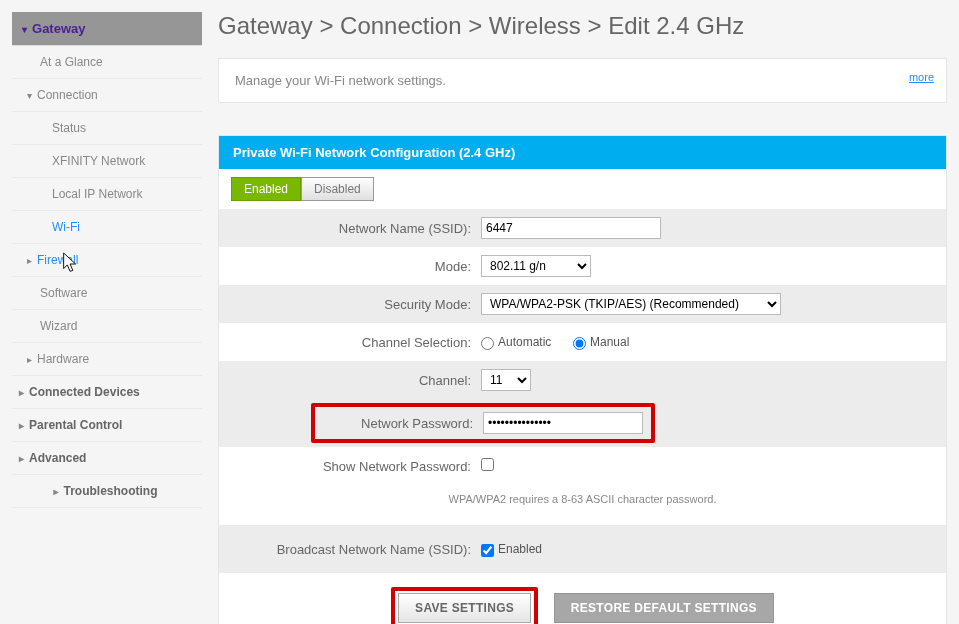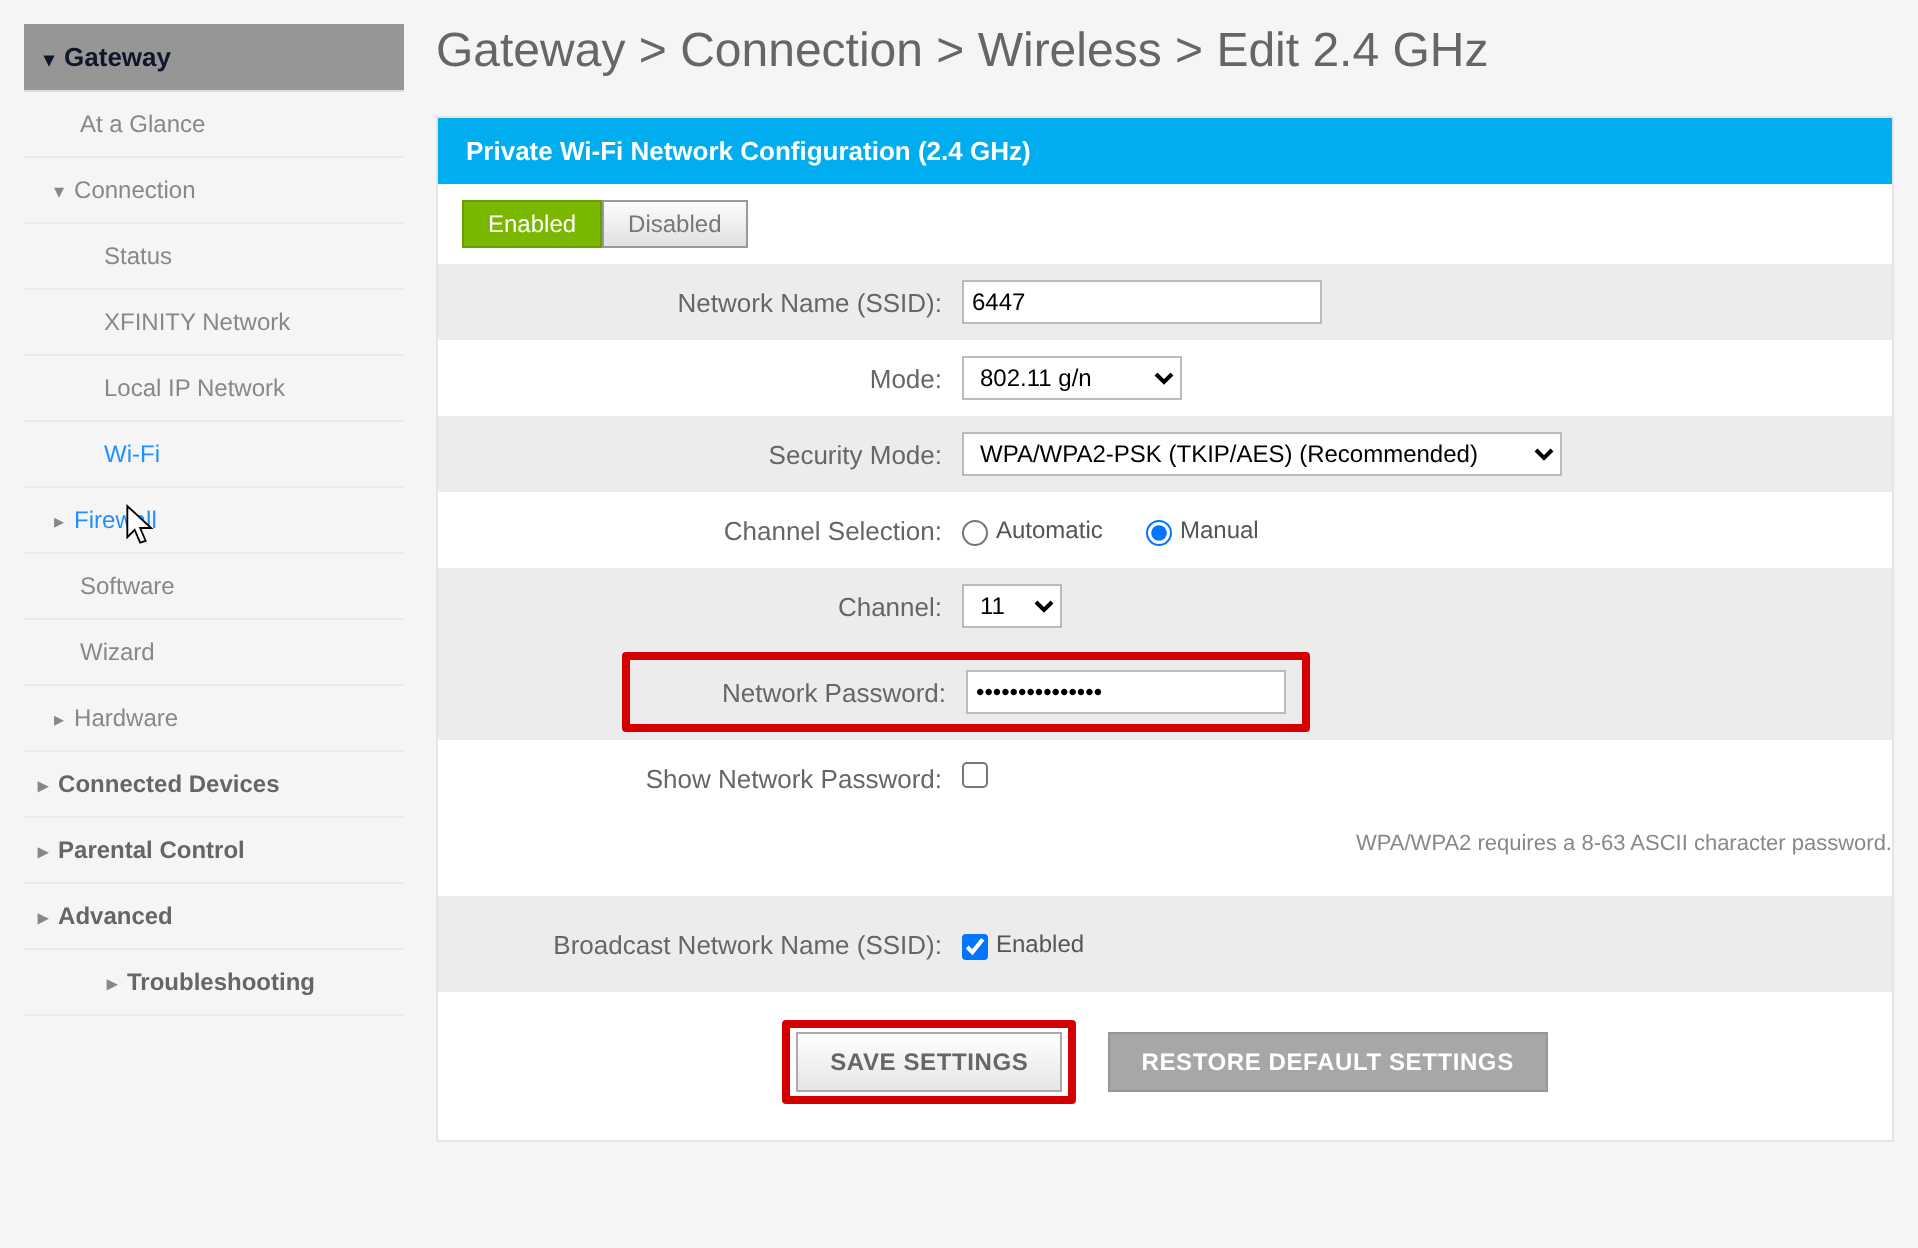--- a/index.html
+++ b/index.html
@@ -12,21 +12,21 @@
       font-size: 13px;
       color: #555;
     }
     .container { display: flex; padding: 12px; gap: 16px; }
     .sidebar { width: 190px; flex-shrink: 0; }
     .main { flex: 1; }
 
     
     .nav-header {
       background: #969696;
-      color: #0f172a;
+      color: #4c1d95;
       font-weight: bold;
       padding: 9px 10px;
       font-size: 13px;
       border-bottom: 1px solid #dcdcdc;
     }
     .nav-header::before {
       content: '▾';
       font-size: 10px;
       margin-right: 5px;
       display: inline-block;
@@ -148,21 +148,21 @@
     .chk-lbl input { margin-right: 4px; vertical-align: middle; }
 
     .highlight-red {
       border: 4px solid #d40000;
       border-radius: 2px;
       padding: 5px 8px;
       display: inline-flex;
       align-items: center;
     }
     .note {
-      text-align: right;
+      text-align: center;
       font-size: 11px;
       color: #888;
       padding: 8px 0 20px 0;
     }
 
     .action-row {
       text-align: center;
       padding: 14px 0 18px 0;
     }
     .btn {
@@ -207,20 +207,24 @@
     <div class="nav-item collapsed bold" style="padding-left:20px;text-align:center;">Troubleshooting</div>
   </div>
 
   <svg class="cursor-img" viewBox="0 0 24 26">
       <path d="M4 1 L4 18 L8 14 L11 21 L14 20 L11 13 L17 13 Z" fill="#fff" stroke="#000" stroke-width="1"></path>
     </svg>
 
   <div class="main">
     <h1>Gateway &gt; Connection &gt; Wireless &gt; Edit 2.4 GHz</h1>
 
+    <div class="info-bar">
+      <span>Manage your Wi-Fi network settings.</span>
+      <span class="more-link">more</span>
+    </div>
 
     <div class="panel">
       <div class="panel-header">Private Wi-Fi Network Configuration (2.4 GHz)</div>
 
       <div class="form-row">
         <div class="form-ctrl">
           <span class="toggle-btn on">Enabled</span><span class="toggle-btn">Disabled</span>
         </div>
       </div>
 

